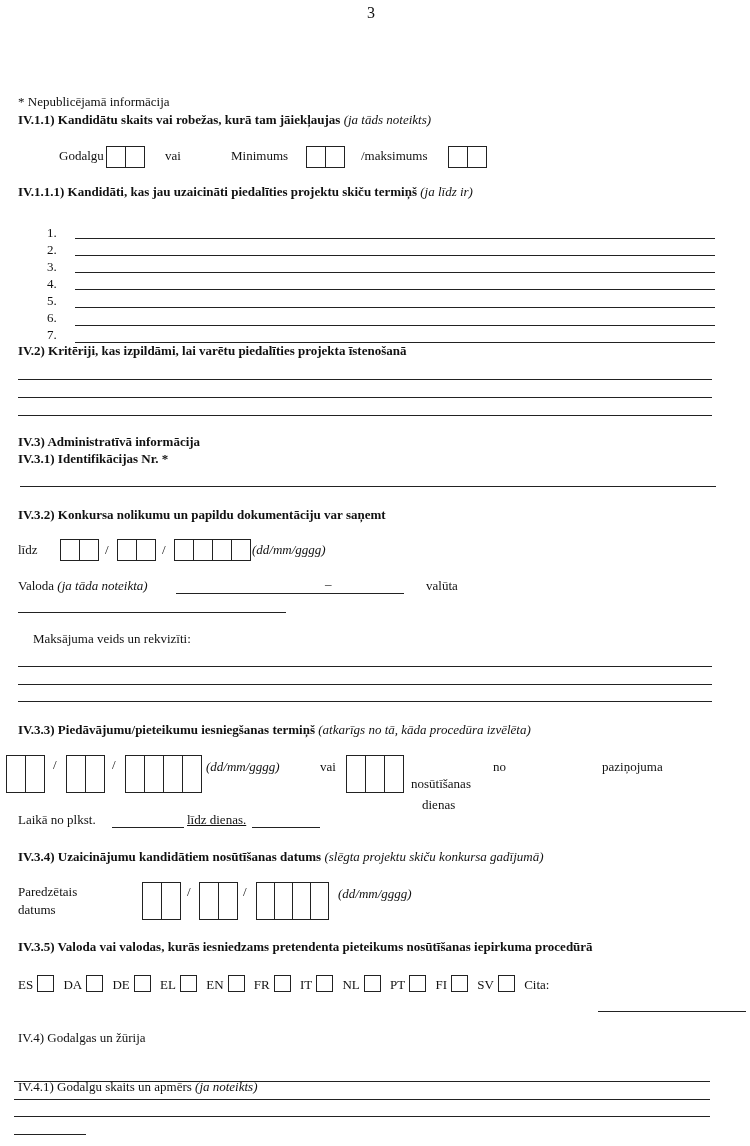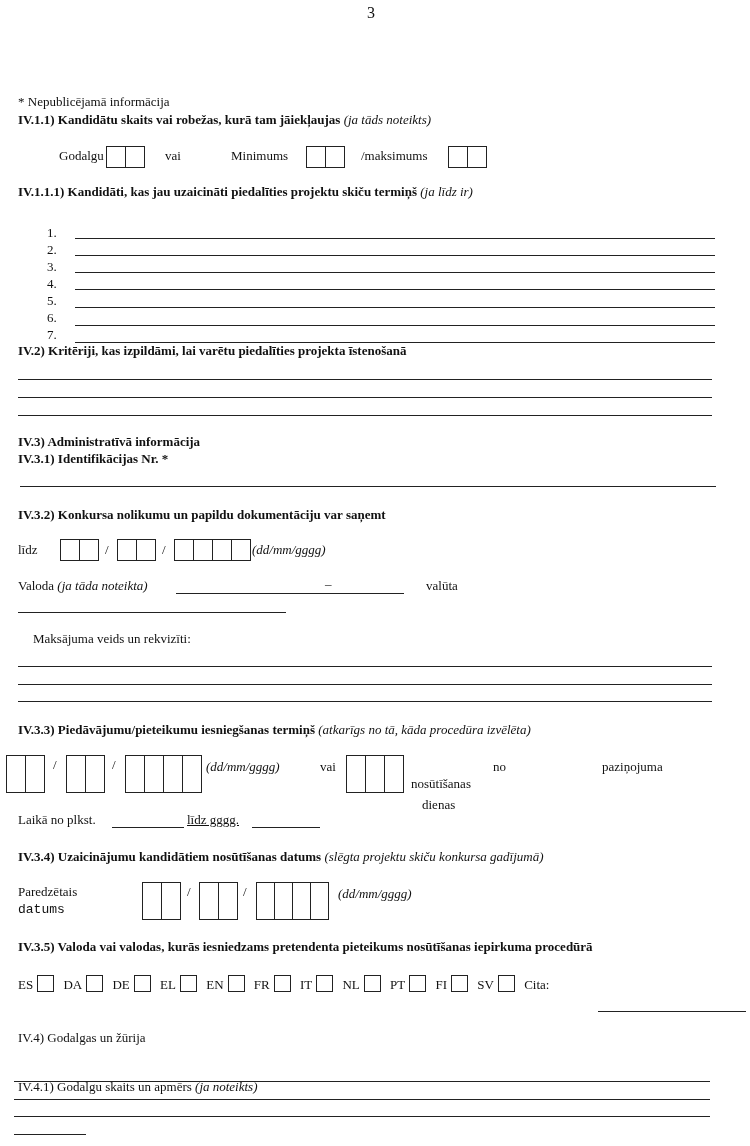--- a/index.html
+++ b/index.html
@@ -128,28 +128,28 @@
     <span style="width:18px"></span>
     <span style="width:18px"></span>
   </div>
 <div class="abs" style="left:422px;top:759px;margin-top:38px;">dienas</div>
 <div class="abs" style="left:493px;top:759px;">no</div>
 <div class="abs" style="left:555px;top:759px;margin-left:47px;">paziņojuma</div>
 <div class="abs" style="left:411px;top:776px;">nosūtīšanas</div>
 
 <div class="abs" style="left:18px;top:812px;">Laikā no plkst.</div>
 <div class="line" style="left:112px;top:827px;width:72px;"></div>
-<div class="abs" style="left:187px;top:812px;text-decoration:underline;">līdz gggg.</div>
+<div class="abs" style="left:187px;top:812px;text-decoration:underline;">līdz dienas.</div>
 <div class="line" style="left:252px;top:827px;width:68px;"></div>
 
 <div class="abs b" style="left:18px;top:849px;">
   <span>IV.3.4) Uzaicinājumu kandidātiem nosūtīšanas datums</span> <span class="i">(slēgta projektu skiču konkursa gadījumā)</span>
 </div>
 <div class="abs" style="left:18px;top:884px;">Paredzētais</div>
-<div class="abs" style="left:18px;top:902px;font-family:Liberation Mono, monospace;">datums</div>
+<div class="abs" style="left:18px;top:902px;">datums</div>
 <div class="boxes" style="left:142px;top:882px;height:36px;">
     <span style="width:18px"></span>
     <span style="width:18px"></span>
   </div>
 <div class="abs" style="left:187px;top:884px;">/</div>
 <div class="boxes" style="left:199px;top:882px;height:36px;">
     <span style="width:18px"></span>
     <span style="width:18px"></span>
   </div>
 <div class="abs" style="left:243px;top:884px;">/</div>

